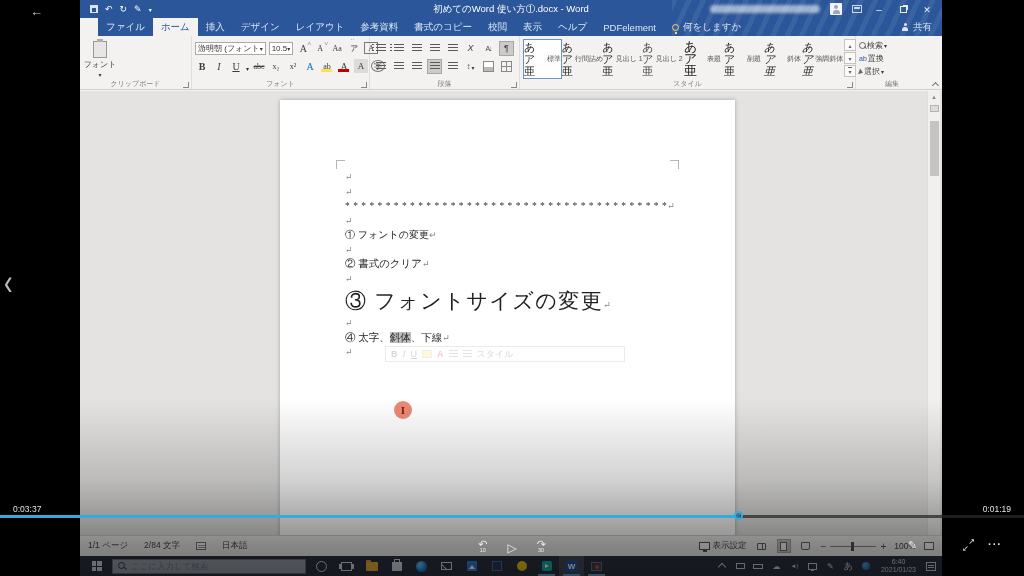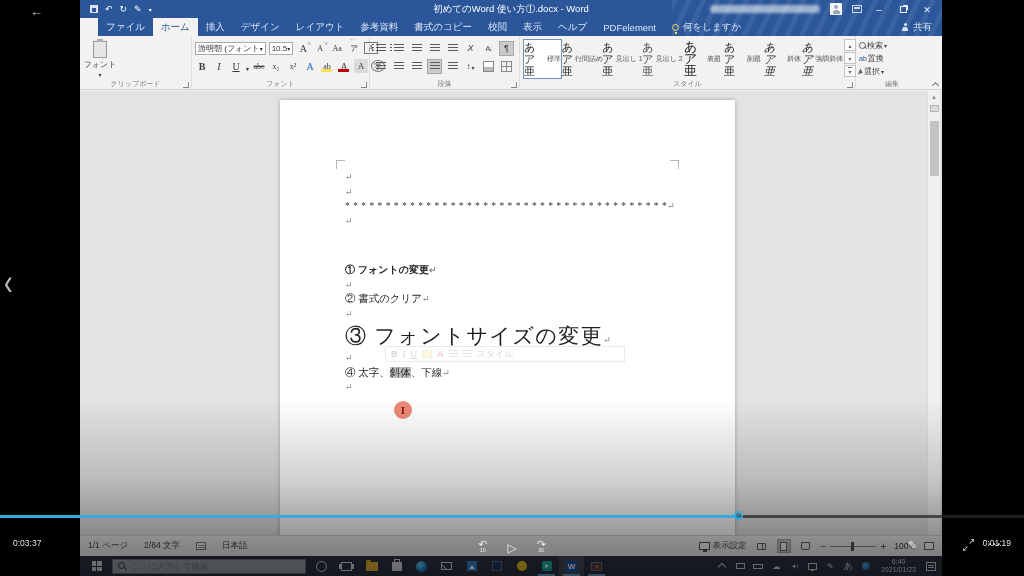--- a/index.html
+++ b/index.html
@@ -121,21 +121,21 @@
 
   
   .docarea { position:absolute; left:0; top:91px; width:862px; height:444px; background:#e4e3e2; overflow:hidden; }
   .page { position:absolute; left:200px; top:9px; width:455px; height:520px; background:#fff; box-shadow:0 0 4px rgba(0,0,0,.28); }
   .cmark-l { position:absolute; left:56px; top:60px; width:9px; height:9px; border-left:1px solid #b5b5b5; border-top:1px solid #b5b5b5; }
   .cmark-r { position:absolute; right:56px; top:60px; width:9px; height:9px; border-right:1px solid #b5b5b5; border-top:1px solid #b5b5b5; }
   .doctext { position:absolute; left:65px; top:70px; width:350px; font-family:"Liberation Serif","DejaVu Serif",serif; font-size:10.5px; color:#262626; }
   .dline { height:14.5px; line-height:14.5px; white-space:nowrap; }
   .ret { color:#8a8a8a; font-size:9px; }
   .stars { font-size:9.5px; letter-spacing:0.5px; color:#333; }
-  .h-bold { font-family:"Liberation Sans",sans-serif; font-weight:bold; font-size:10px;margin-top:35px; }
+  .h-bold { font-family:"Liberation Sans",sans-serif; font-weight:normal; font-size:10px; }
   .dbig { height:30px; line-height:30px; font-size:21px; letter-spacing:1.5px; color:#1f1f1f; }
   .hl-sel { background:#bfbfbf; }
 
   
   .minibar { position:absolute; left:305px; top:255px; width:240px; height:16px; opacity:.20; background:#fff; border:1px solid #999; display:flex; align-items:center; gap:5px; padding:0 5px; font-size:9px; color:#333; }
   .mb-y { width:10px; height:8px; background:#f7e34d; border:1px solid #caa; }
   .mb-a { color:#c00000; font-weight:bold; }
   .mb-l { width:9px; height:8px; background:repeating-linear-gradient(to bottom,#777 0 1px,transparent 1px 3px); }
 
   
@@ -217,21 +217,21 @@
   
   .grad { position:absolute; left:80px; top:280px; width:862px; height:296px; pointer-events:none;
     background:linear-gradient(to bottom, rgba(0,0,0,0) 0%, rgba(0,0,0,0) 40%, rgba(0,0,0,.18) 68%, rgba(0,0,0,.45) 90%, rgba(0,0,0,.52) 100%); }
   .vp-back { position:absolute; left:30px; top:4px; font-size:13px; color:#c8c8c8; }
   .vp-back::before { content:"←"; }
   .vp-prev { position:absolute; left:4px; top:268px; font-size:26px; color:#bdbdbd; transform:scaleY(1.4); }
   .vp-prev::before { content:"‹"; }
   .timeline { position:absolute; left:0; top:515px; width:1024px; height:3px; background:rgba(40,40,40,.75); }
   .tl-fill { position:absolute; left:0; top:0; height:3px; width:72.3%; background:#35aadc; }
   .tl-handle { position:absolute; left:calc(72.3% - 6px); top:-4px; width:9px; height:9px; border:2px solid #35aadc; border-radius:50%; background:rgba(10,10,10,.3); }
-  .ts { position:absolute; top:538px; font-size:8.5px; color:#e4e4e4; }
+  .ts { position:absolute; top:504px; font-size:8.5px; color:#e4e4e4; }
   .ts-left { left:13px; } .ts-right { right:13px; }
   .vp-controls { position:absolute; left:0; right:0; top:538px; display:flex; justify-content:center; align-items:center; gap:17px; color:#ececec; }
   .skip { position:relative; width:15px; height:14px; text-align:center; }
   .skip .arc { font-size:11px; line-height:9px; display:block; }
   .skip.fwd .arc { transform:scaleX(-1); display:block; }
   .skip .num { position:absolute; left:0; right:0; top:7px; font-size:5.5px; }
   .arc::before { content:"↶"; }
   .g-play::before { content:"▷"; font-size:12px; }
   .vp-pencil { position:absolute; left:908px; top:539px; font-size:11px; color:#f0f0f0; }
   .vp-pencil::before { content:"✎"; }

